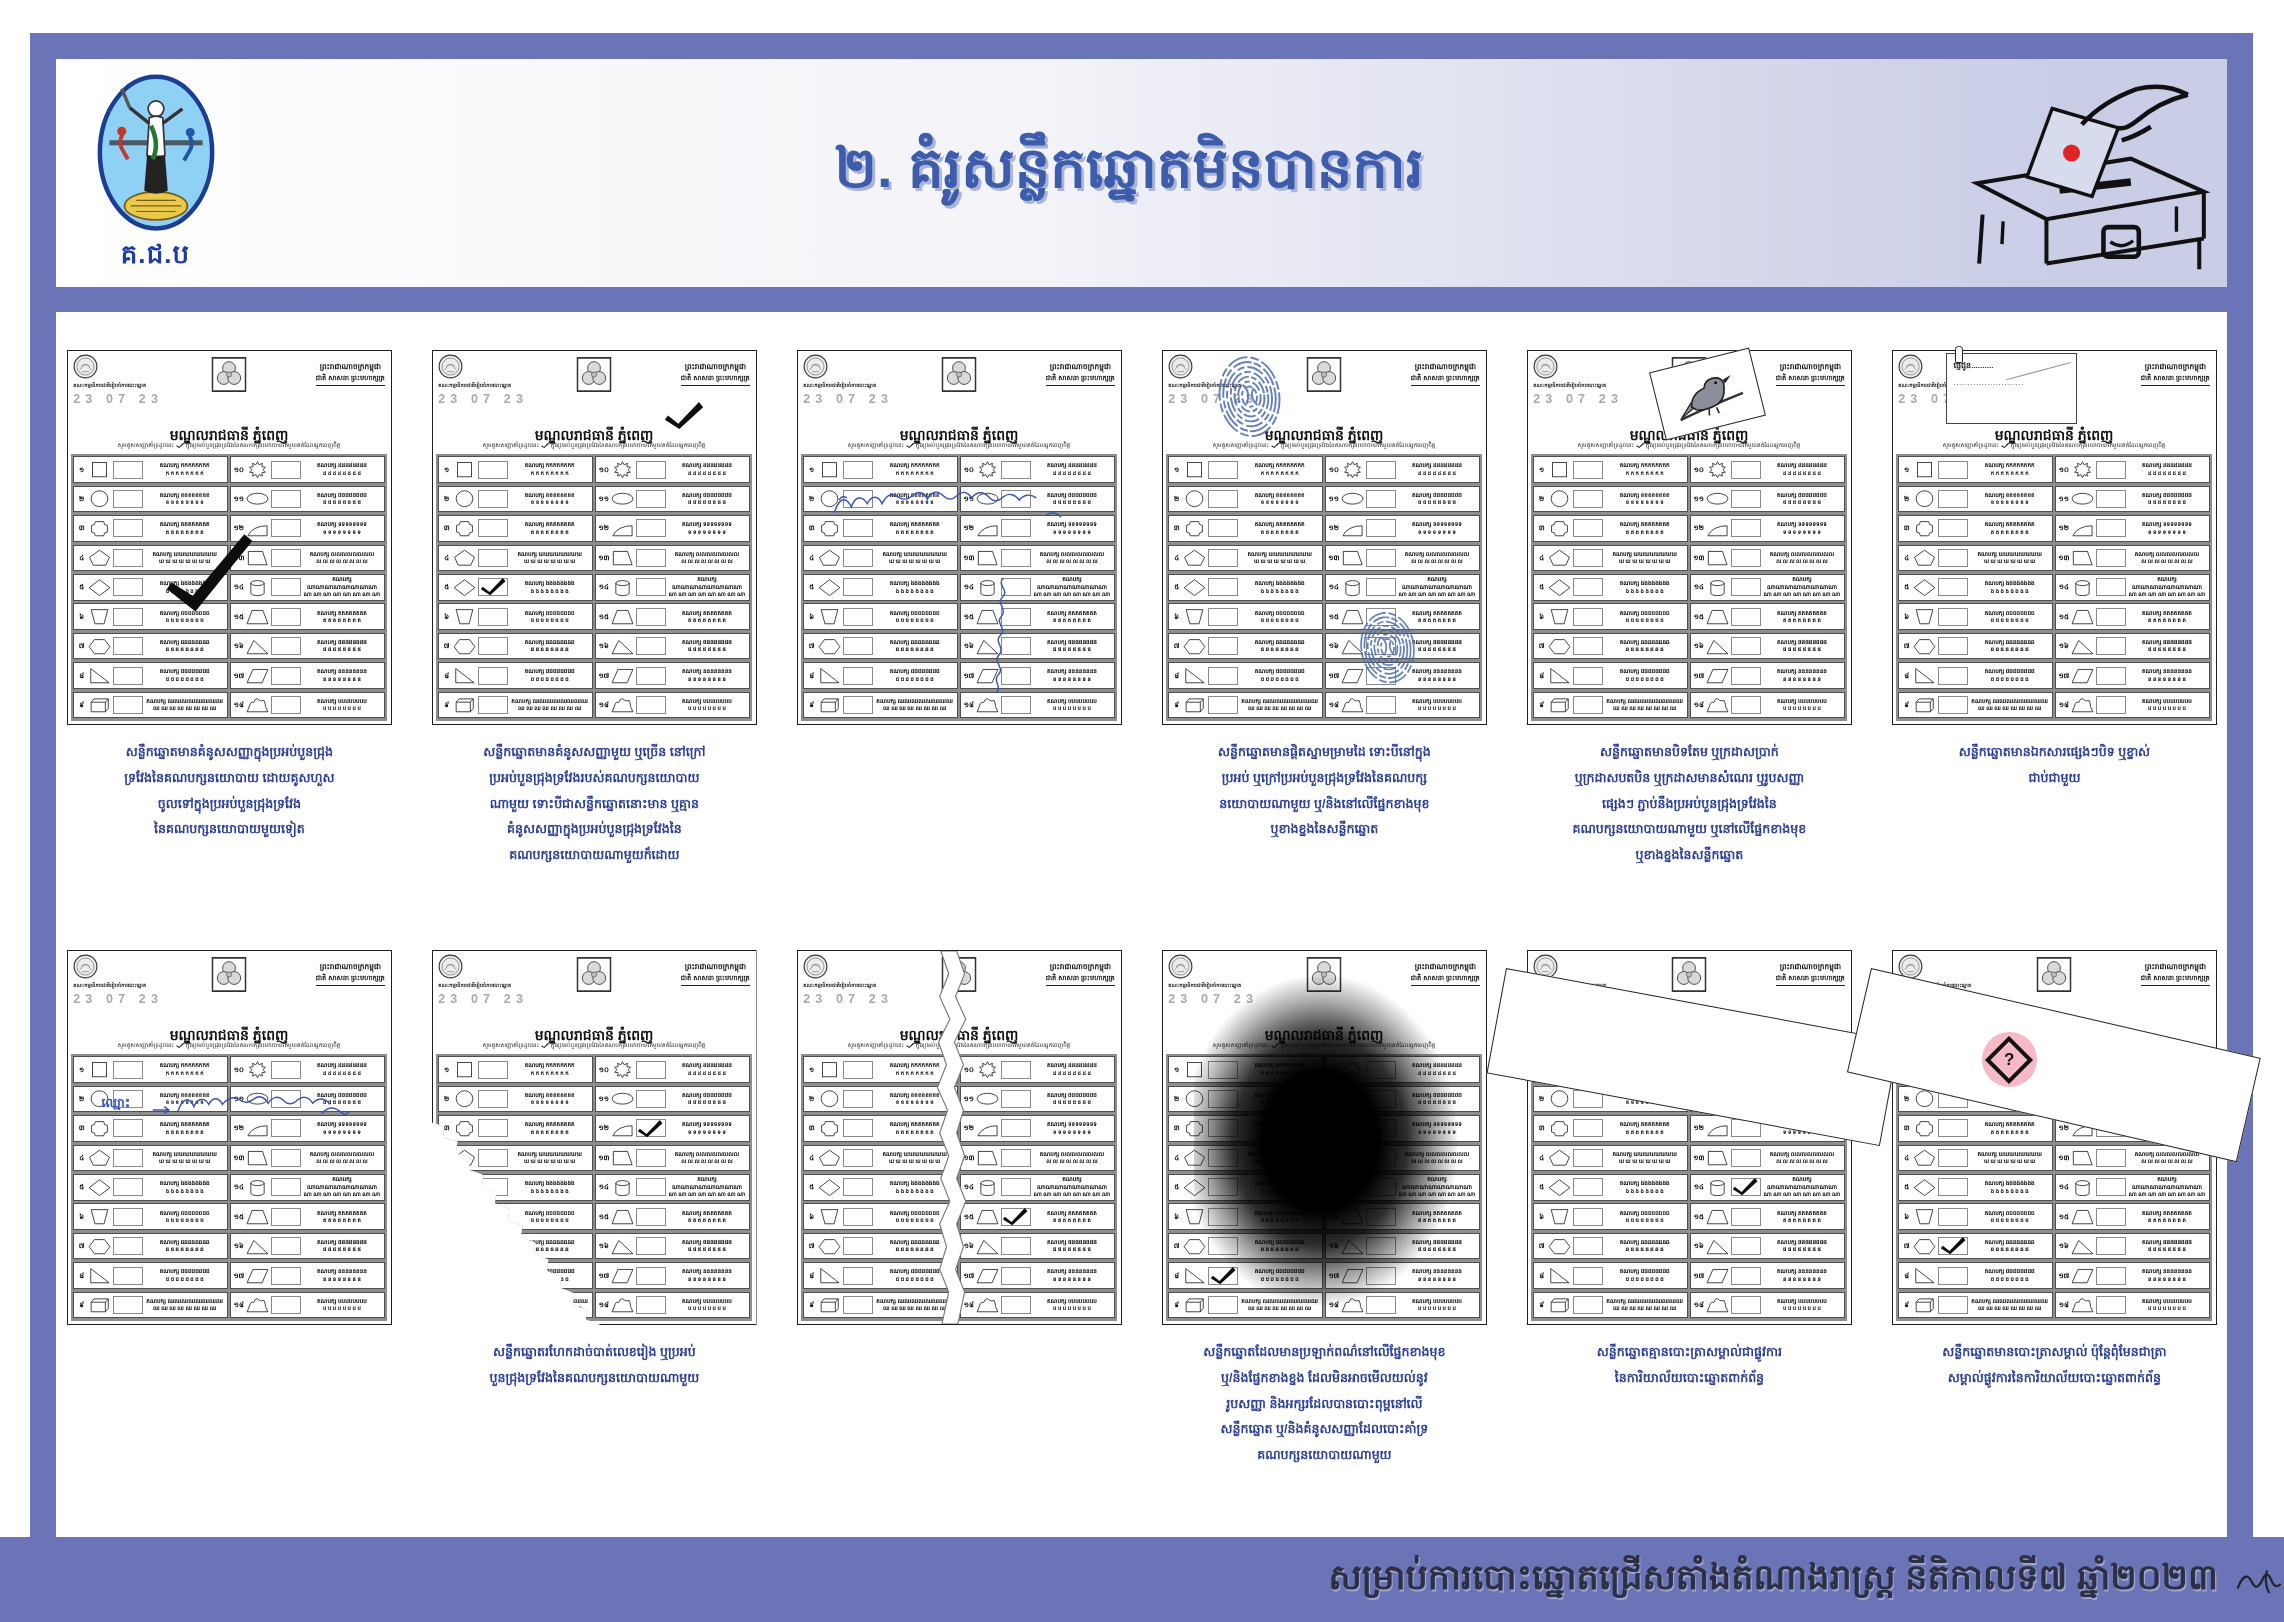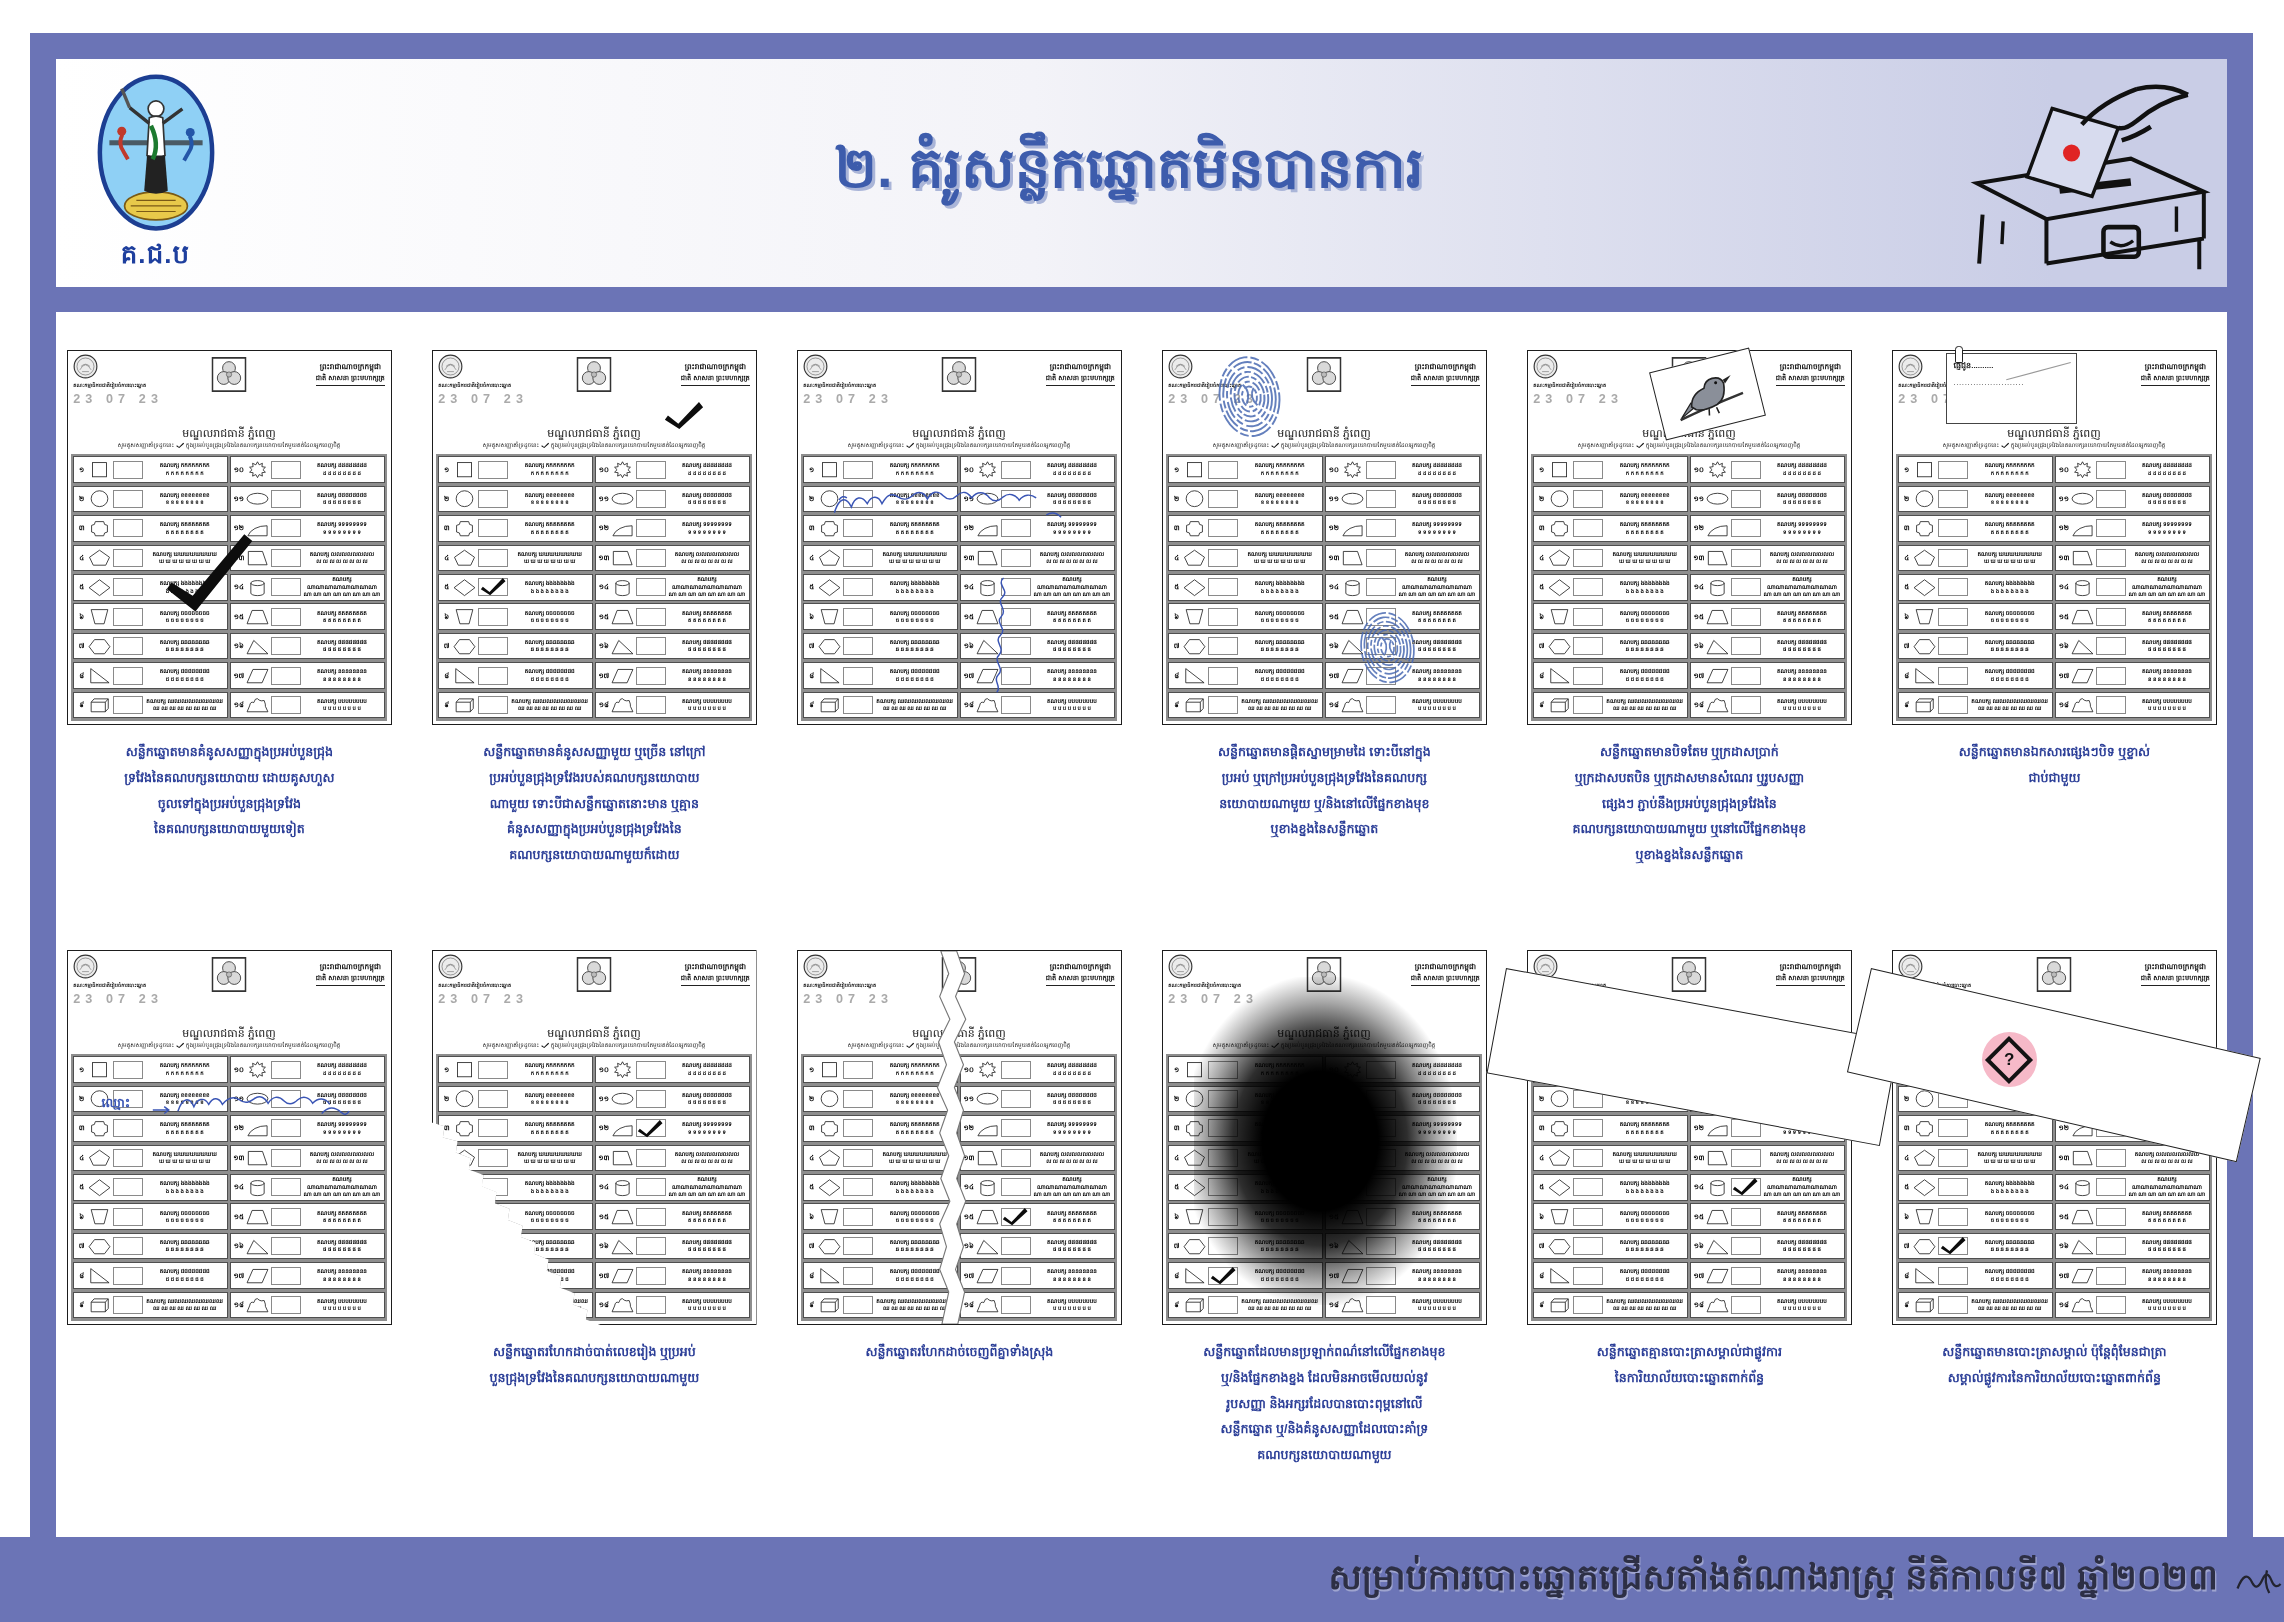--- a/index.html
+++ b/index.html
@@ -31,21 +31,21 @@
   .ballot{width:325px;height:375px;background:#fff;border:1.1px solid #1d1d1d;
           position:relative;box-sizing:border-box;}
   .bhead{height:75px;position:relative;}
   .bh-left{position:absolute;left:5.7px;top:3.4px;width:111px;}
   .bh-nec{font-size:5.1px;font-weight:700;color:#222;margin-top:1.1px;white-space:nowrap;overflow:hidden;}
   .bh-date{font-size:12.6px;font-weight:700;color:#aaaaaa;letter-spacing:5.1px;margin-top:2.3px;}
   .bh-center{position:absolute;left:50%;transform:translateX(-50%);top:5.7px;}
   .bh-right{position:absolute;right:5.7px;top:11px;text-align:center;max-width:120px;}
   .bh-kingdom{font-size:7.4px;font-weight:700;color:#111;}
   .bh-motto{font-size:6.6px;font-weight:700;color:#111;border-bottom:1.1px solid #222;padding-bottom:1.7px;margin-top:1.1px;}
-  .bconst{text-align:center;font-weight:400;font-size:11px;height:15px;color:#111;}
+  .bconst{text-align:center;font-weight:700;font-size:14px;height:15px;color:#111;}
   .binstr{text-align:center;font-size:5.7px;height:11.4px;white-space:nowrap;overflow:hidden;color:#111;}
   .ichk{width:8.6px;height:6.3px;vertical-align:middle;}
   .bbody{position:absolute;left:3.4px;right:3.4px;top:103px;bottom:3.4px;background:#8e8e8e;
          display:flex;gap:2.9px;padding:2.3px;box-sizing:border-box;}
   .bcol{flex:1;display:flex;flex-direction:column;gap:2.9px;min-width:0;}
   .prow{flex:1;background:#fff;border:0.6px solid #4f4f4f;display:flex;align-items:center;
         padding:0 1.7px;min-height:0;}
   .pnum{width:11.4px;text-align:center;font-size:6.9px;font-weight:700;flex:0 0 auto;}
   .pshape{flex:0 0 25px;}
   .pbox{width:30px;height:18px;border:1.1px solid #8a8a8a;background:#fff;flex:0 0 auto;
@@ -2316,21 +2316,20 @@
                 <span>គណបក្ស បបបបបបបប</span>
                 <span class="l2">ប ប ប ប ប ប ប ប</span>
               </span>
             </div>
           </div>
         </div>
         <svg class="ov" style="left:0;top:0;width:100%;height:100%" viewBox="0 0 570 656" preserveAspectRatio="none">
           <polygon points="252,0 266,40 250,80 268,120 248,160 262,200 246,240 264,280 250,320 266,360 252,400 268,440 250,480 262,520 250,560 266,600 254,656 282,656 294,600 278,560 292,520 280,480 296,440 280,400 294,360 280,320 292,280 276,240 292,200 276,160 296,120 278,80 294,40 280,0" fill="#ffffff" stroke="#777" stroke-width="2"></polygon>
         </svg>
       </div>
-      <div class="caption">សន្លឹកឆ្នោតរហែកដាច់ចេញពីគ្នាទាំងស្រុង</div>
     </div>
     <div class="cell">
       <div class="ballot">
         <div class="bhead">
           <div class="bh-left"><svg width="25" height="25" viewBox="0 0 44 44">
               <circle cx="22" cy="22" r="20" fill="#ececec" stroke="#333" stroke-width="2"></circle>
               <circle cx="22" cy="22" r="15" fill="none" stroke="#555"></circle>
               <path d="M12 28 Q22 10 32 28 M14 22 Q22 14 30 22 M16 31 H28" stroke="#666" fill="none"></path>
             </svg><div class="bh-nec">គណៈកម្មាធិការជាតិរៀបចំការបោះឆ្នោត</div><div class="bh-date">23 07 23</div></div>
           <div class="bh-center"><svg width="35" height="35" viewBox="0 0 60 60">

